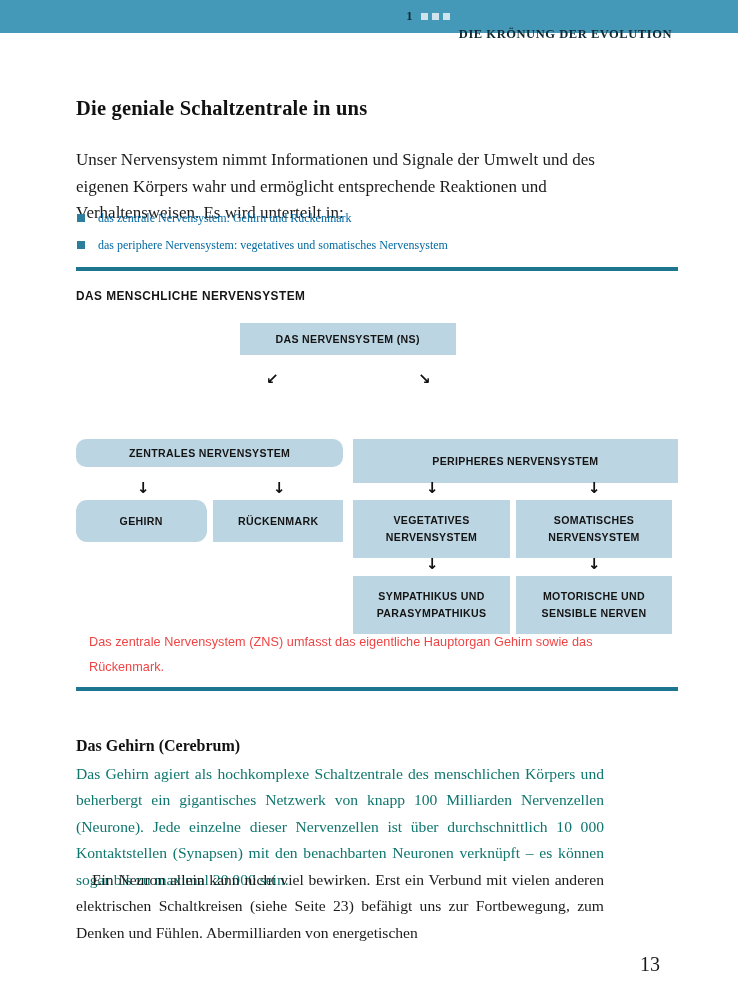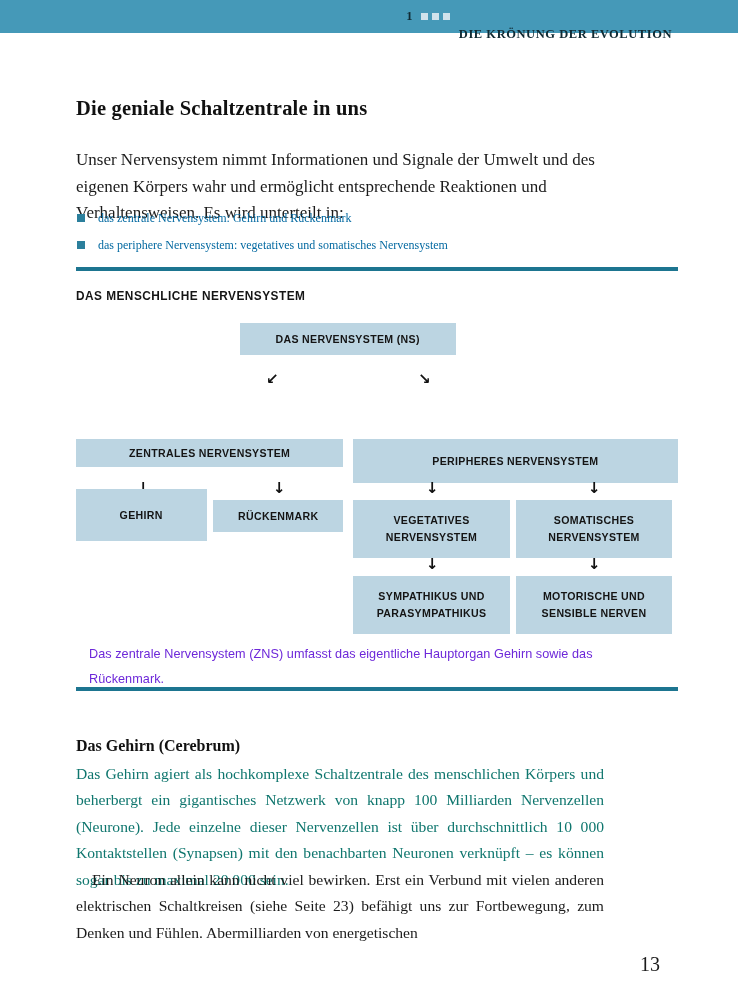--- a/index.html
+++ b/index.html
@@ -166,24 +166,24 @@
     letter-spacing: 0.35px;
     color: #141414;
     line-height: 17px;
     box-sizing: border-box;
     padding: 0 6px;
   }
   .node span { transform: scaleX(0.93); display: inline-block; }
 
   
   .n-root      { left: 164px; top: 0;    width: 216px; height: 32px; }
-  .n-zns       { left: 0;     top: 116px; width: 267px; height: 28px; }
+  .n-zns       { left: 0;     top: 116px; width: 267px; height: 28px; border-radius: 10px; }
   .n-pns       { left: 277px; top: 116px; width: 325px; height: 44px; }
-  .n-gehirn    { left: 0;     top: 166px; width: 131px; height: 52px; }
-  .n-rueck     { left: 137px; top: 177px; width: 130px; height: 32px; }
+  .n-gehirn    { left: 0;     top: 177px; width: 131px; height: 42px; border-radius: 11px; }
+  .n-rueck     { left: 137px; top: 177px; width: 130px; height: 42px; }
   .n-vegetativ { left: 277px; top: 177px; width: 157px; height: 58px; }
   .n-somatisch { left: 440px; top: 177px; width: 156px; height: 58px; }
   .n-sympath   { left: 277px; top: 253px; width: 157px; height: 58px; }
   .n-motorisch { left: 440px; top: 253px; width: 156px; height: 58px; }
 
   
   .arrow {
     position: absolute;
     font-family: "DejaVu Sans", sans-serif;
     font-size: 15px;
@@ -202,23 +202,22 @@
 
   
   .caption {
     position: absolute;
     top: 596px;
     left: 89px;
     width: 572px;
     font-family: "Liberation Sans", sans-serif;
     font-size: 13.2px;
     line-height: 25px;
-    color: #6d28d9;
+    color: #ef4444;
     letter-spacing: 0.05px;
-    margin-top: 12px;
   }
   .caption span { display: inline-block; transform: scaleX(0.96); transform-origin: left top; }
 
   
   .body-head {
     position: absolute;
     top: 691px;
     font-family: "Liberation Serif", serif;
     font-weight: bold;
     font-size: 16px;

